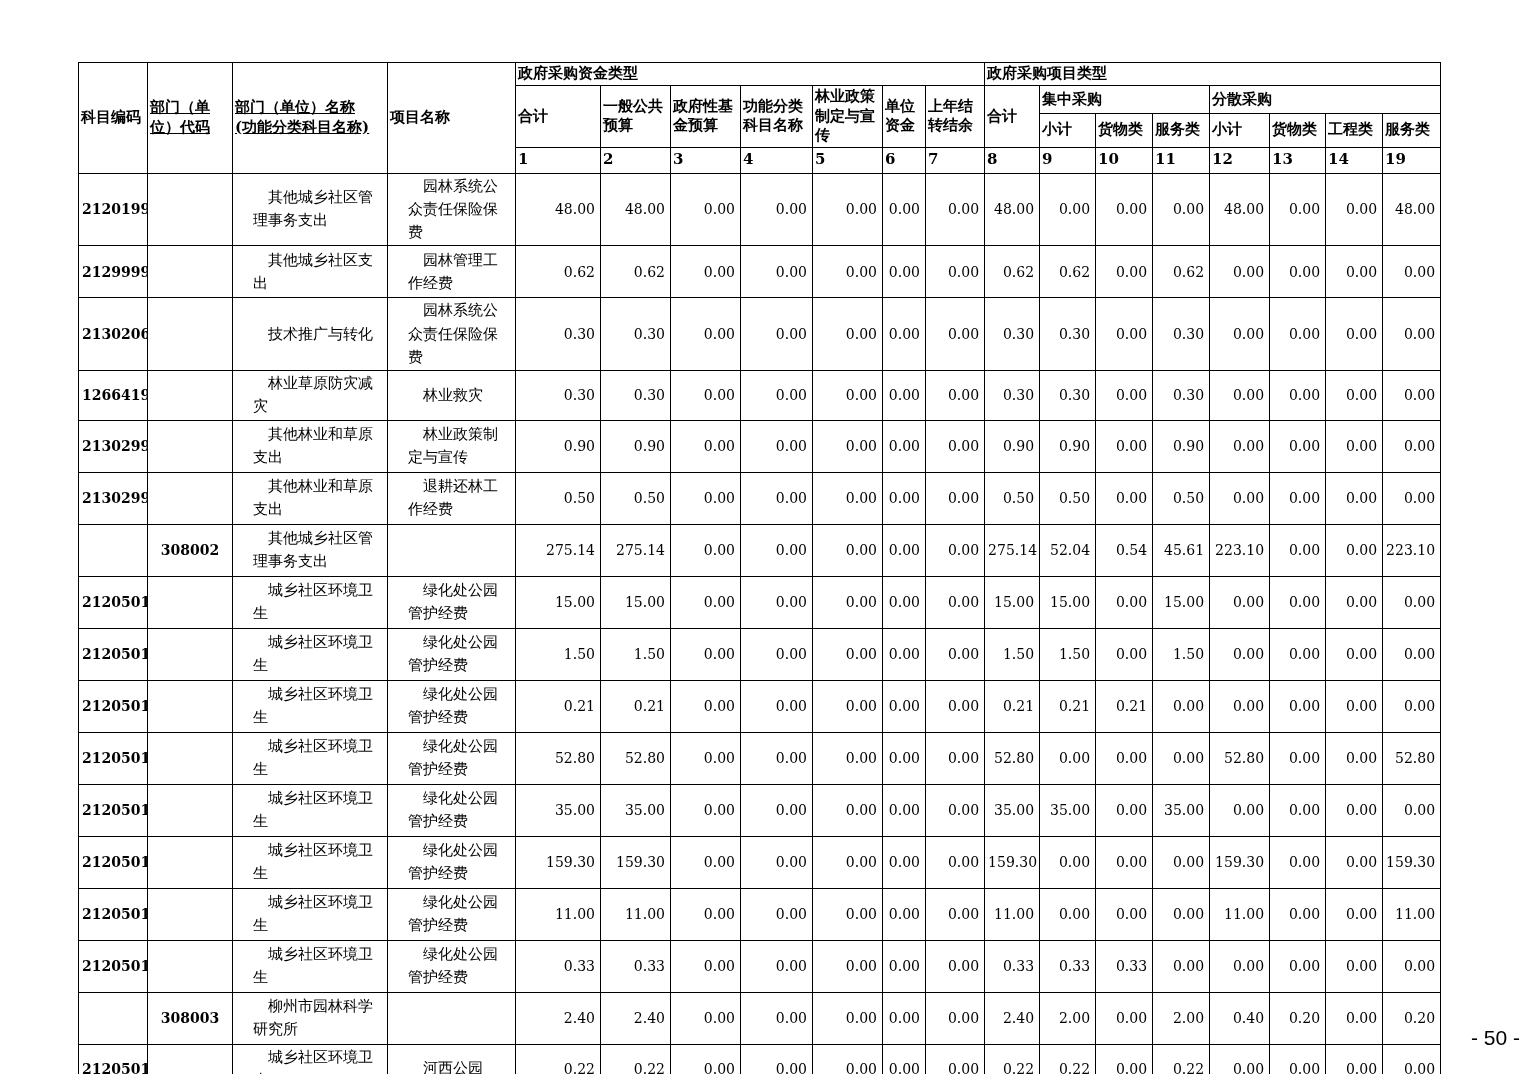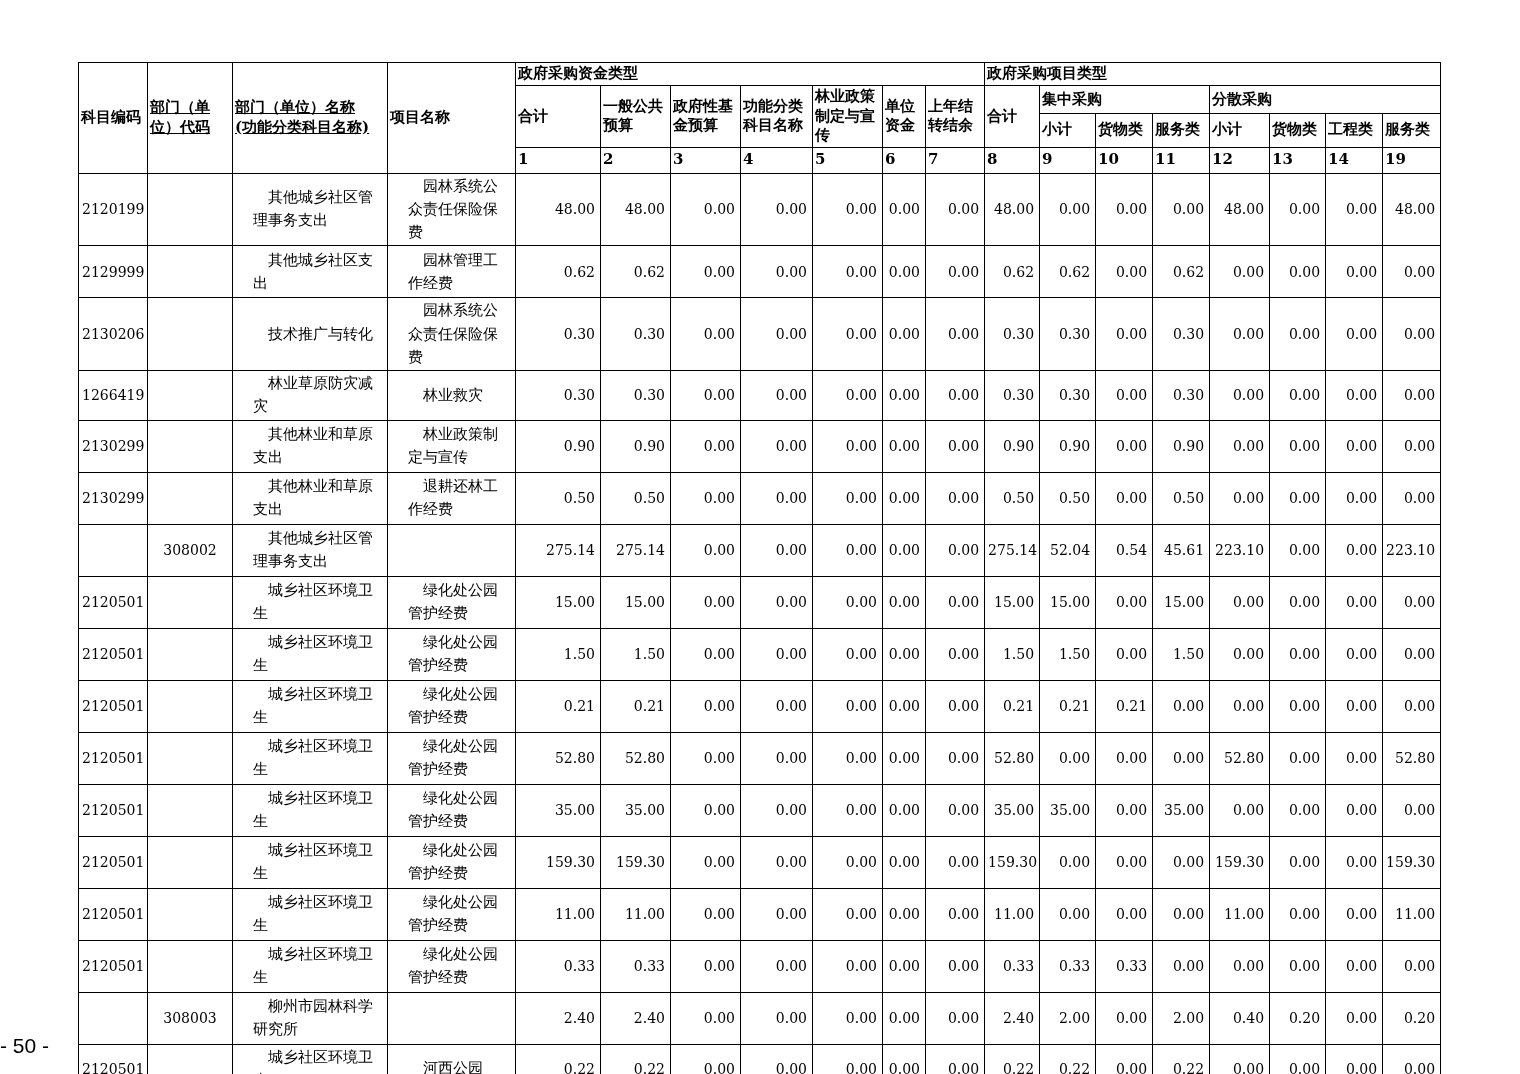--- a/index.html
+++ b/index.html
@@ -33,42 +33,41 @@
     line-height:1.3;
   }
   .pre { white-space:pre-line;text-decoration:underline; }
   tr.h1 { height:23px; }
   tr.h2 { height:27px; }
   tr.h3 { height:33px; }
   tr.h4 { height:26px; }
   tbody tr { height:52px; }
   tbody tr.single { height:26px; }
   td { font-size:14px; padding:1px 3px; }
-  td.c-code { text-align:center; }
+  td.c-code { text-align:center;font-weight:bold; }
   td.c-name {
     text-align:left;
     font-size:15px;
     text-indent:1em;
     line-height:1.55;
     padding-left:20px;
   }
   td.c-num {
     text-align:right;
     padding-right:5px;
     font-size:14px;
   }
   .footer {
     position:absolute;
     left:0; right:0;
     top:1026px;
-    text-align:left;
+    text-align:right;
     font-family:"Liberation Sans","DejaVu Sans",sans-serif;
     font-size:21px;
     color:#000;
-    margin-top:8px;
   }
 </style>
 </head>
 <body>
 
 <div class="page">
   <table class="budget">
     <colgroup>
       <col style="width:69px">
         <col style="width:85px">

